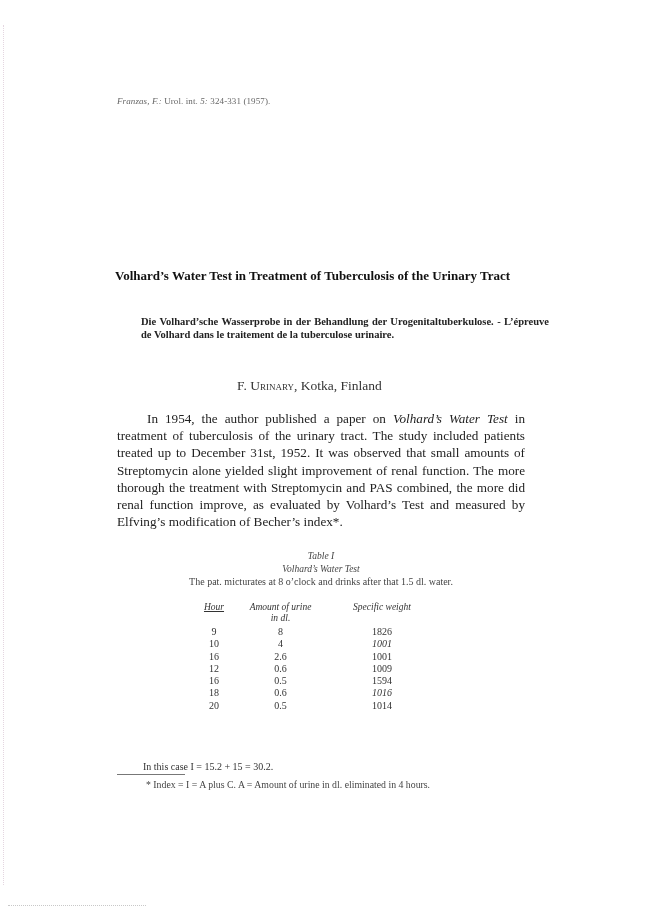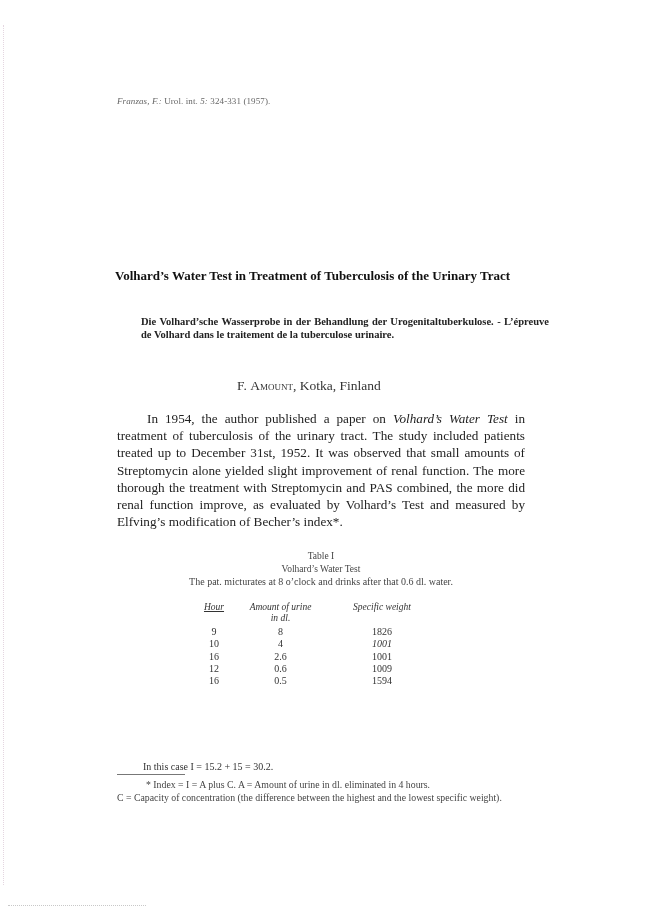--- a/index.html
+++ b/index.html
@@ -37,21 +37,21 @@
     }
     .smallcaps { font-variant: small-caps; }
     .body-text {
       position: absolute; left: 117px; top: 410px; width: 408px;
       font-size: 13.2px; line-height: 17.2px; text-align: justify; color: #222;
     }
     .body-text p { margin: 0; text-indent: 30px; }
     .body-text .it { font-style: italic; }
     .tab-label {
       position: absolute; left: 117px; width: 408px; text-align: center;
-      font-size: 9.5px; color: #444;
+      font-style: italic; font-size: 9.5px; color: #444;
     }
     .tab-caption {
       position: absolute; left: 117px; top: 576px; width: 408px; text-align: center;
       font-size: 10px; color: #444;
     }
     .data-table {
       position: absolute; left: 195px; top: 602px; border-collapse: collapse;
       font-size: 10px; color: #333;
     }
     .data-table th {
@@ -90,30 +90,30 @@
   <span>324-331</span>
   <span>(1957).</span>
 </div>
 
 <div class="title">Volhard’s Water Test in Treatment of Tuberculosis of the Urinary Tract</div>
 
 <div class="subtitle">Die Volhard’sche Wasserprobe in der Behandlung der Urogenitaltuberkulose. - L’épreuve de Volhard dans le traitement de la tuberculose urinaire.</div>
 
 <div class="author">
   <span>F.</span>
-  <span class="smallcaps">Amount</span><span>, Kotka, Finland</span>
+  <span class="smallcaps">Urinary</span><span>, Kotka, Finland</span>
 </div>
 
 <div class="body-text">
   <p><span>In 1954, the author published a paper on </span><span class="it">Volhard’s Water Test</span><span> in treatment of tuberculosis of the urinary tract. The study included patients treated up to December 31st, 1952. It was observed that small amounts of Streptomycin alone yielded slight improvement of renal function. The more thorough the treatment with Streptomycin and PAS combined, the more did renal function improve, as evaluated by Volhard’s Test and measured by Elfving’s modification of Becher’s index*.</span></p>
 </div>
 
 <div class="tab-label" style="top:551px;">Table I</div>
 <div class="tab-label" style="top:564px;">Volhard’s Water Test</div>
-<div class="tab-caption">The pat. micturates at 8 o’clock and drinks after that 0.6 dl. water.</div>
+<div class="tab-caption">The pat. micturates at 8 o’clock and drinks after that 1.5 dl. water.</div>
 
 <table class="data-table">
   <thead>
     <tr class="head-row">
       <th class="col-hour">Hour</th>
       <th class="col-amount">
         <div>Amount of urine</div>
         <div>in dl.</div>
       </th>
       <th class="col-weight">Specific weight</th>
@@ -138,23 +138,32 @@
     <tr>
       <td>12</td>
       <td>0.6</td>
       <td>1009</td>
     </tr>
     <tr>
       <td>16</td>
       <td>0.5</td>
       <td>1594</td>
     </tr>
+    <tr>
+      <td>18</td>
+      <td>0.6</td>
+      <td class="it">1016</td>
+    </tr>
+    <tr>
+      <td>20</td>
+      <td>0.5</td>
+      <td>1014</td>
+    </tr>
   </tbody>
 </table>
 
 <div class="case-text">In this case I = 15.2 + 15 = 30.2.</div>
 
 <div class="fn-rule"></div>
 
 <div class="footnote">
   <div class="first">* Index = I = A plus C. A = Amount of urine in dl. eliminated in 4 hours.</div>
-  <div>C = Capacity of concentration (the difference between the highest and the lowest specific weight).</div>
 </div>
 
 </body></html>

